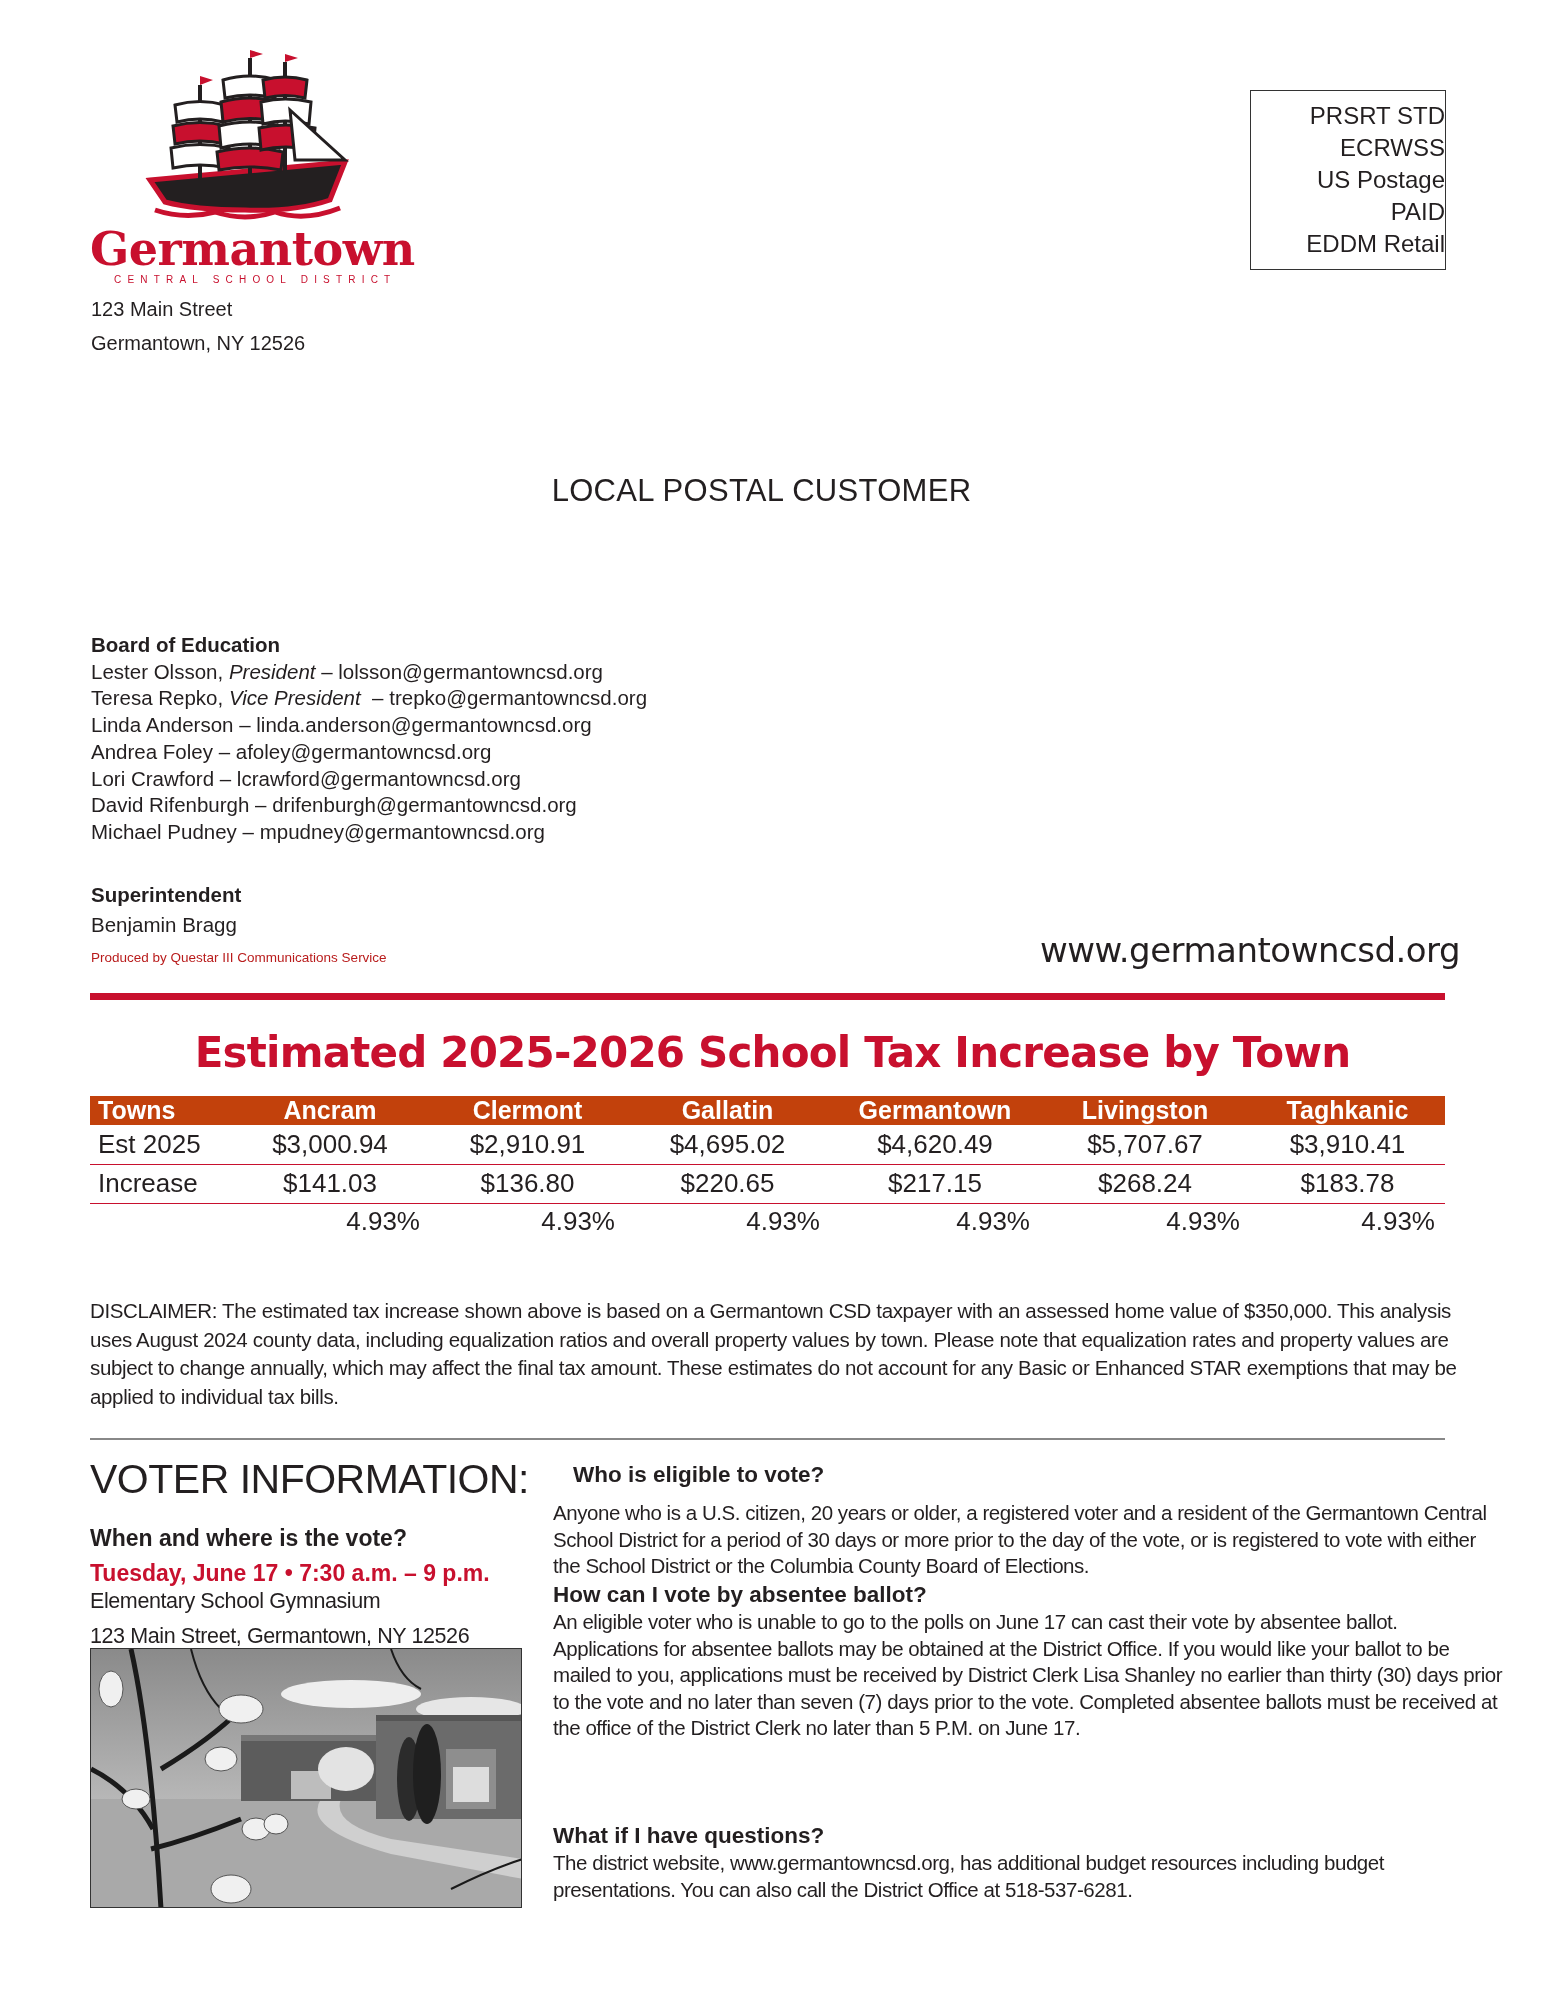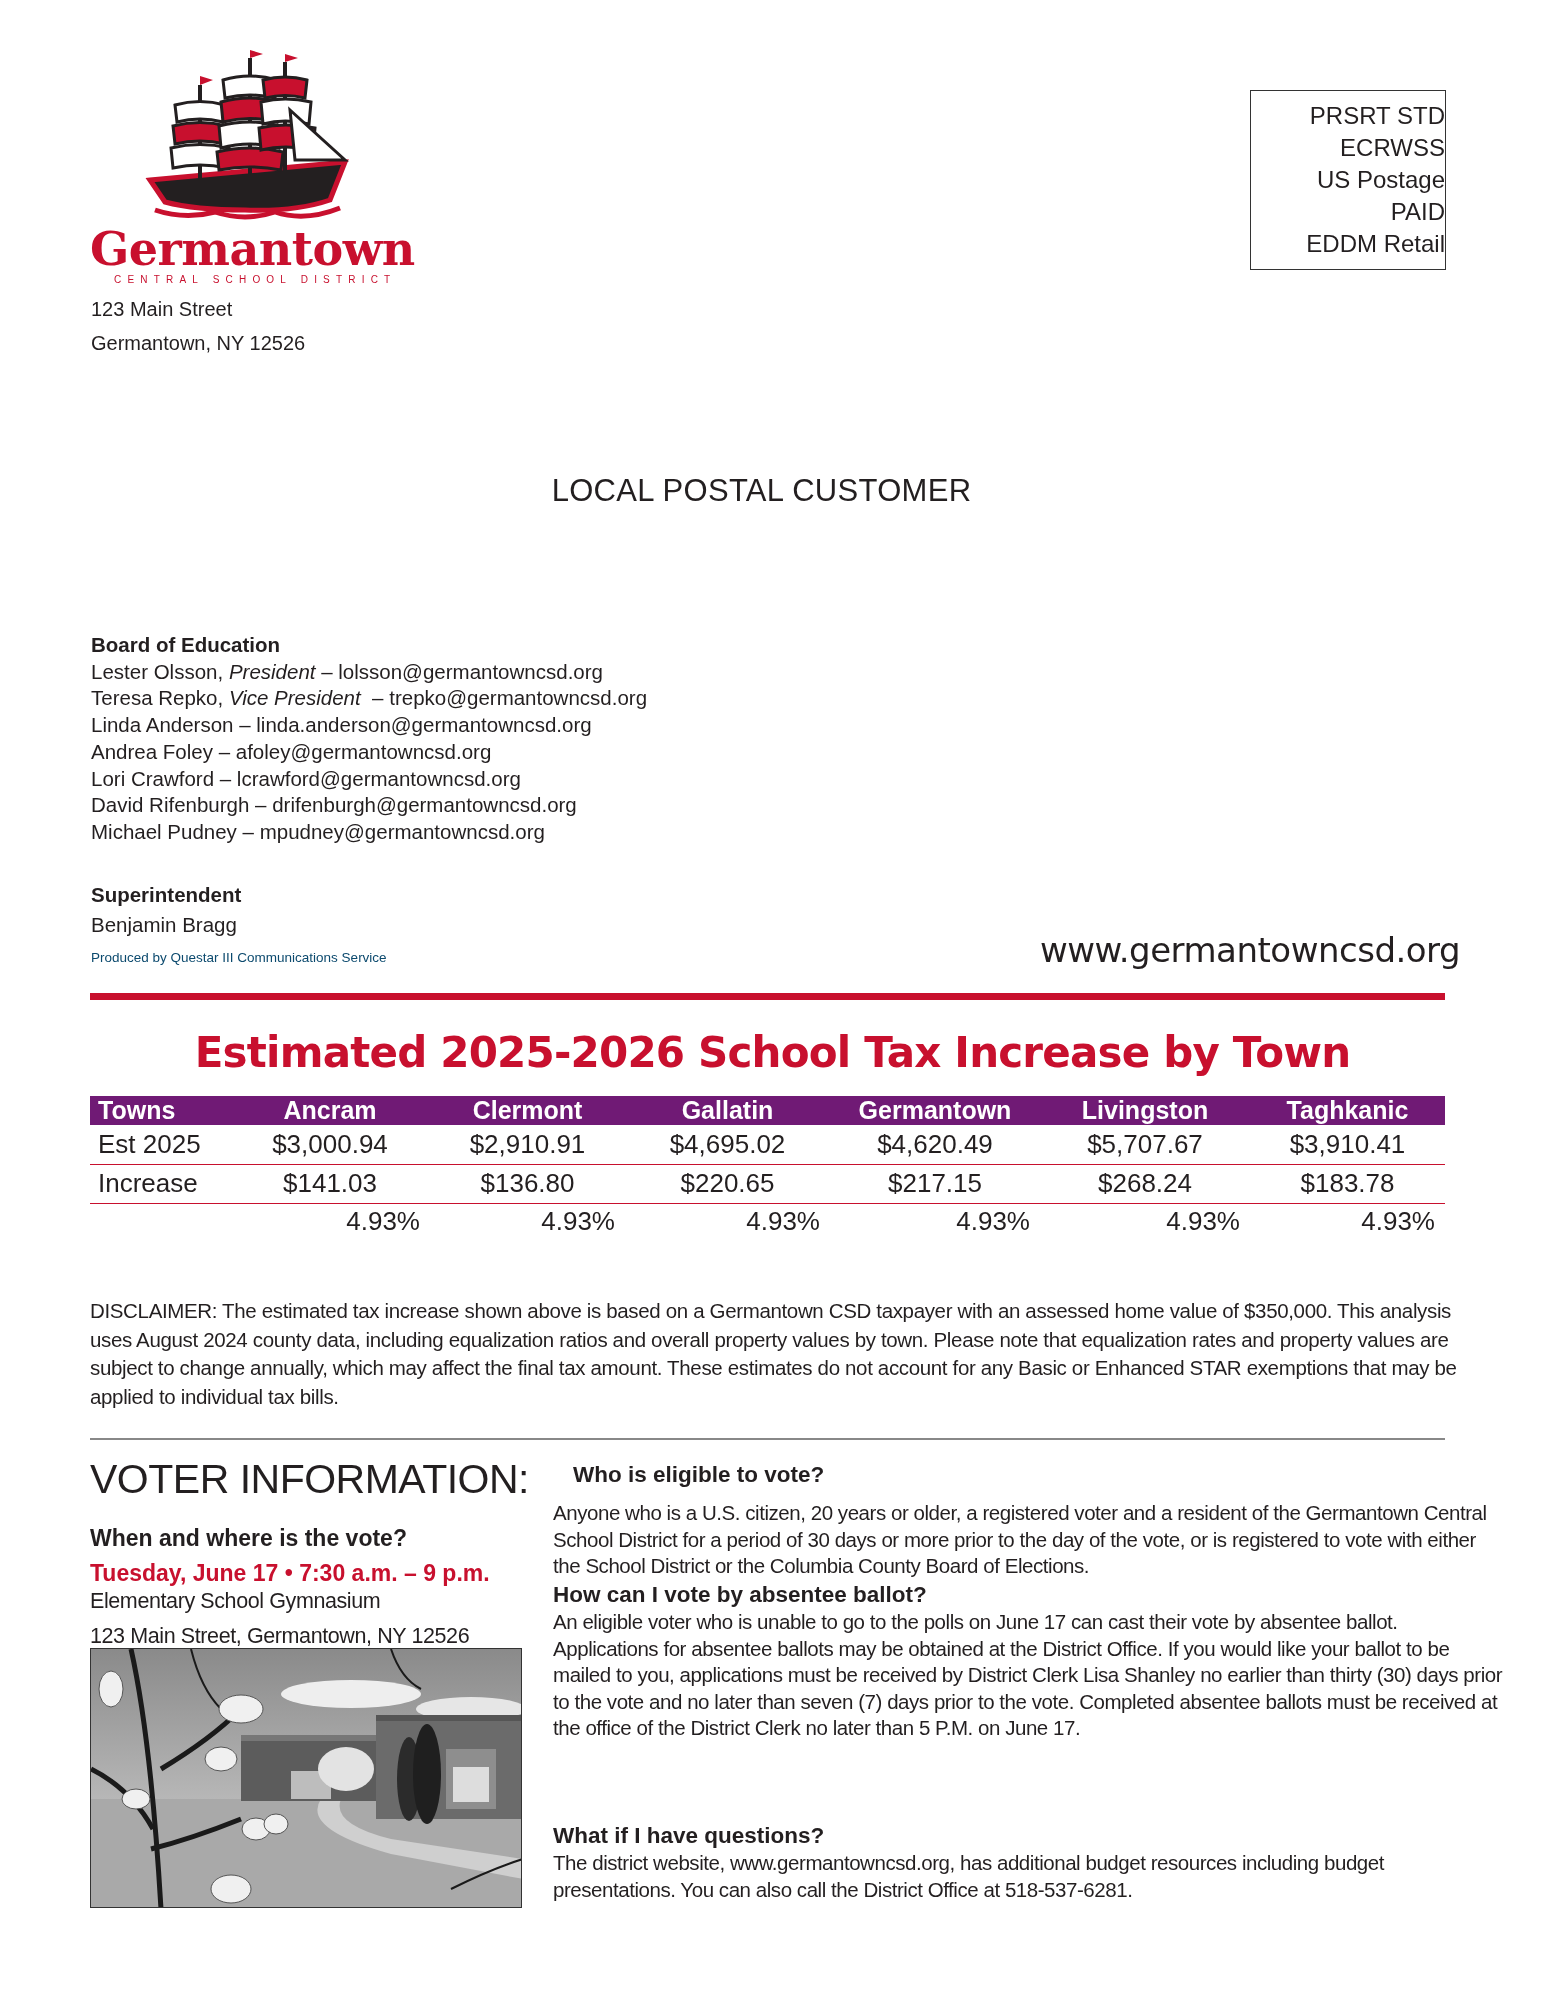--- a/index.html
+++ b/index.html
@@ -18,29 +18,29 @@
   .postage { left: 1250px; top: 90px; width: 196px; height: 180px; border: 1.5px solid #333; text-align: right; font-size: 24px; line-height: 32px; padding-top: 9px; color: #231f20; }
 
   .recipient { left: 0; width: 1523px; top: 473px; text-align: center; font-size: 31px; letter-spacing: 0.3px; color: #231f20; }
 
   .board { left: 91px; top: 632px; font-size: 20.5px; line-height: 26.7px; color: #231f20; }
   .board .hd { font-weight: bold; }
   .board i { font-style: italic; }
 
   .supt { left: 91px; top: 880px; font-size: 20.5px; line-height: 30px; }
   .supt .hd { font-weight: bold; }
-  .produced { left: 91px; top: 950px; font-size: 13.5px; color: #0c4a6e; }
+  .produced { left: 91px; top: 950px; font-size: 13.5px; color: #b91c1c; }
   .website { left: 1040px; top: 930px; font-size: 34px; color: #231f20; font-family: "DejaVu Sans", sans-serif; letter-spacing: -0.5px; }
 
   .red-rule { left: 90px; top: 993px; width: 1355px; height: 7px; background: #c8102e; }
 
   .tax-title { left: 0; width: 1545px; top: 1028px; text-align: center; color: #c8102e; font-weight: bold; font-size: 42px; font-family: "DejaVu Sans", sans-serif; letter-spacing: -0.8px; }
 
   table.tax { position: absolute; left: 90px; top: 1096px; width: 1355px; border-collapse: collapse; font-size: 26px; }
-  table.tax th { background: #701a75; color: #fff; font-weight: bold; height: 23px; font-size: 25px; text-align: center; padding: 0; }
+  table.tax th { background: #c2410c; color: #fff; font-weight: bold; height: 23px; font-size: 25px; text-align: center; padding: 0; }
   table.tax th:first-child { text-align: left; padding-left: 8px; }
   table.tax td { height: 39px; text-align: center; border-bottom: 1.5px solid #c8102e; padding: 0; }
   table.tax td:first-child { text-align: left; padding-left: 8px; }
   table.tax tr.pct td { border-bottom: none; height: 36px; text-align: right; padding-right: 10px; }
 
   .disclaimer { left: 90px; top: 1297px; width: 1400px; font-size: 20.5px; line-height: 28.5px; color: #231f20; letter-spacing: -0.35px; }
 
   .gray-rule { left: 90px; top: 1438px; width: 1355px; height: 2px; background: #888; }
 
   .voter-title { left: 90px; top: 1456px; font-size: 41px; color: #231f20; letter-spacing: -0.5px; font-weight: normal; }

